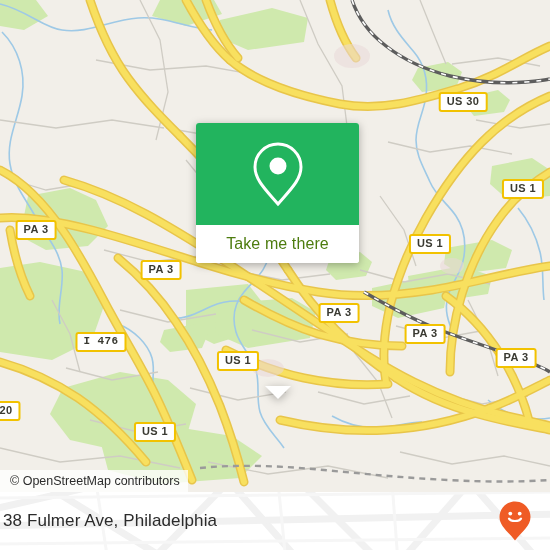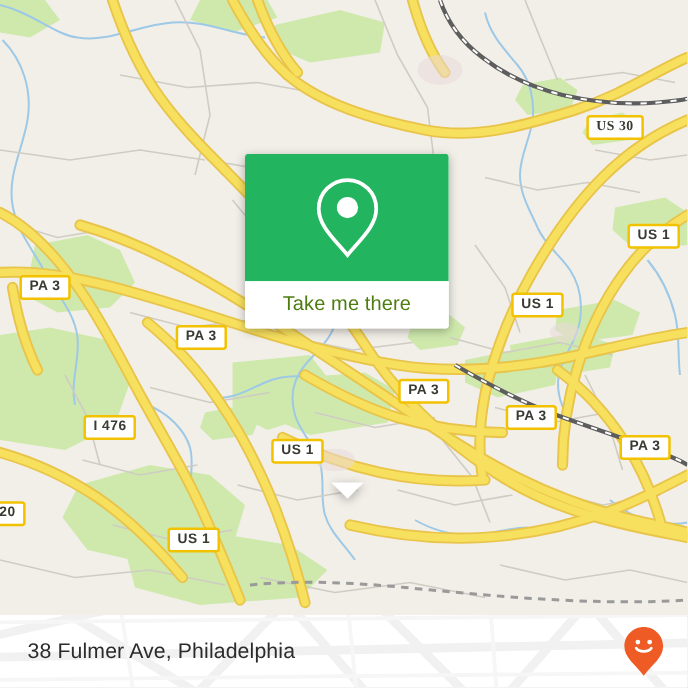--- a/index.html
+++ b/index.html
@@ -73,21 +73,21 @@
 
   
   #footer{
     position:absolute;left:0;bottom:0;width:550px;height:58px;
     background:#ffffff;overflow:hidden;
   }
   #footer-watermark{position:absolute;left:0;top:0;opacity:1;}
   #footer-inner{
     position:relative;width:550px;height:58px;
     display:flex;align-items:center;justify-content:space-between;
-    padding:0 18px 0 22px;box-sizing:border-box;
+    padding:0 18px 0 3px;box-sizing:border-box;
   }
   #footer-address{
     font-size:17px;color:#2b2b2b;letter-spacing:0.1px;
     font-family:"Liberation Sans", sans-serif;white-space:nowrap;
   }
   #brand{display:flex;align-items:center;gap:1px;}
   #brand-word{
     font-size:30px;font-weight:bold;color:#1a1a1a;letter-spacing:-0.6px;
     line-height:30px;font-family:"Liberation Sans", sans-serif;
   }
@@ -235,34 +235,35 @@
       </g>
 
       <g fill="#ead8d8" opacity="0.55">
         <ellipse cx="352" cy="56" rx="18" ry="12"></ellipse>
         <ellipse cx="268" cy="368" rx="16" ry="9"></ellipse>
         <ellipse cx="452" cy="266" rx="12" ry="8"></ellipse>
       </g>
     </svg>
 
     <div id="shields">
-        <div class="shield" style="left: 492px; top: 102px; font-family: Liberation Serif, serif;">US 30</div>
+        <div class="shield" style="left: 463px; top: 102px;">US 30</div>
         <div class="shield" style="left: 523px; top: 189px;">US 1</div>
         <div class="shield" style="left: 36px; top: 230px;">PA 3</div>
         <div class="shield" style="left: 430px; top: 244px;">US 1</div>
         <div class="shield" style="left: 161px; top: 270px;">PA 3</div>
         <div class="shield" style="left: 339px; top: 313px;">PA 3</div>
         <div class="shield" style="left: 425px; top: 334px;">PA 3</div>
-        <div class="shield" style="left: 88px; top: 342px;">I 476</div>
+        <div class="shield" style="left: 101px; top: 342px; font-family: Liberation Mono, monospace;">I 476</div>
         <div class="shield" style="left: 238px; top: 361px;">US 1</div>
         <div class="shield" style="left: 516px; top: 358px;">PA 3</div>
         <div class="shield" style="left: 6px; top: 411px;">20</div>
         <div class="shield" style="left: 155px; top: 432px;">US 1</div>
       </div>
 
+    <div id="attribution">© OpenStreetMap contributors</div>
   </div>
 
   <div id="popup">
     <div id="popup-body">
       <div id="popup-green">
         <svg width="56" height="68" viewBox="0 0 56 68">
           <path d="M28 4 C15.3 4 5 14.3 5 27 C5 40 16 50 28 64 C40 50 51 40 51 27 C51 14.3 40.7 4 28 4 Z" fill="none" stroke="#ffffff" stroke-width="3"></path>
           <circle cx="28" cy="26" r="8.5" fill="#ffffff"></circle>
         </svg>
       </div>

